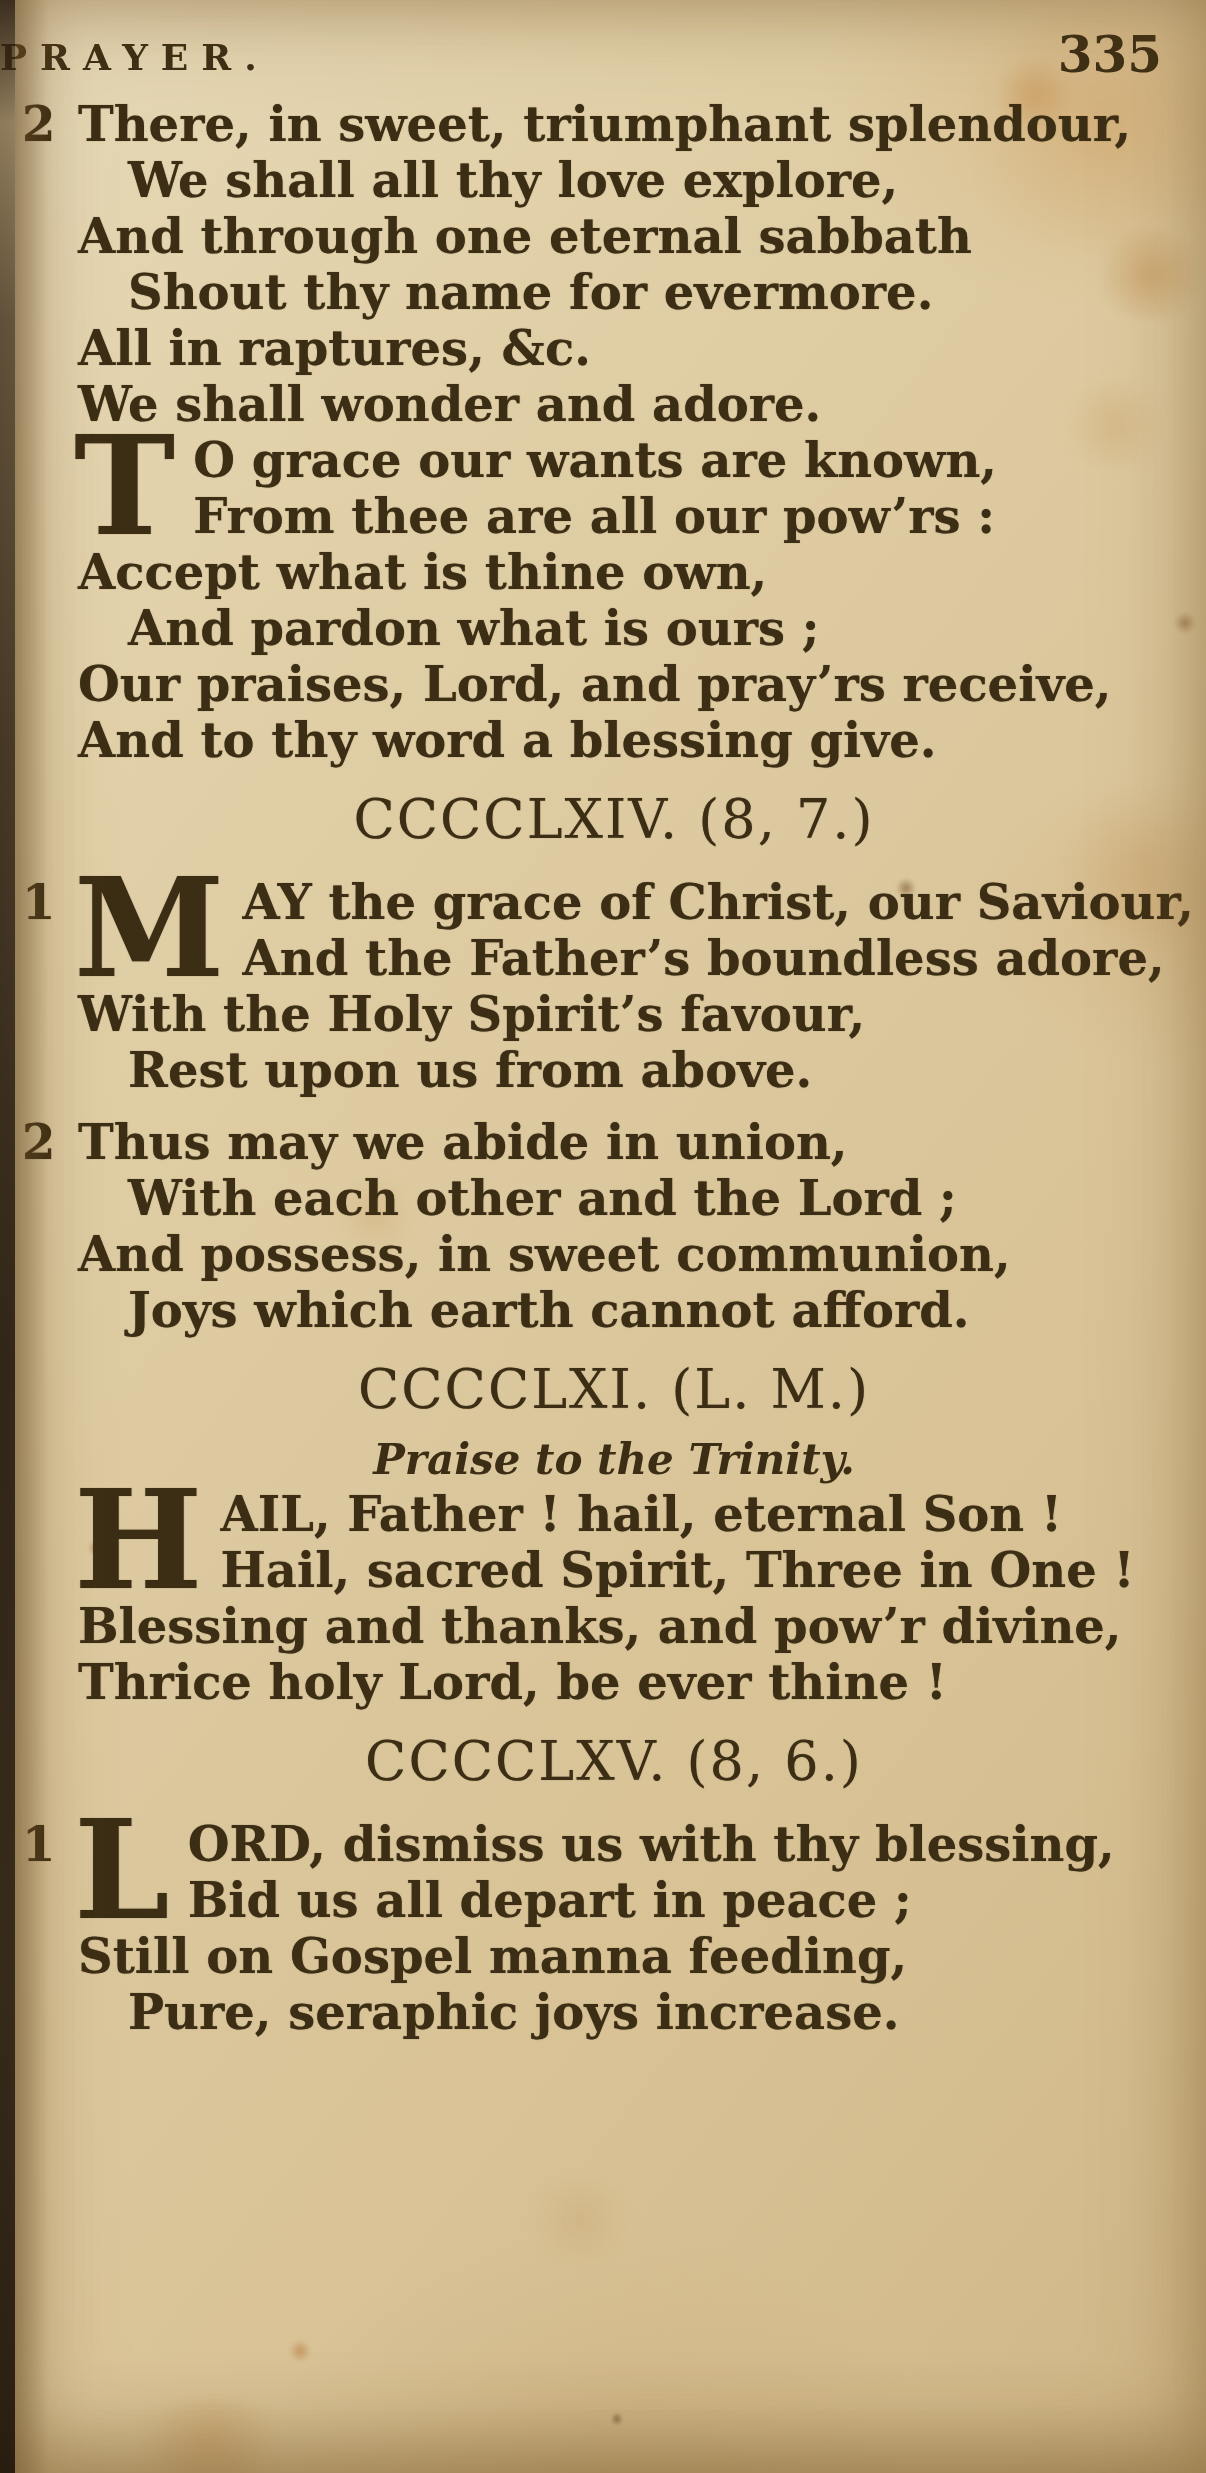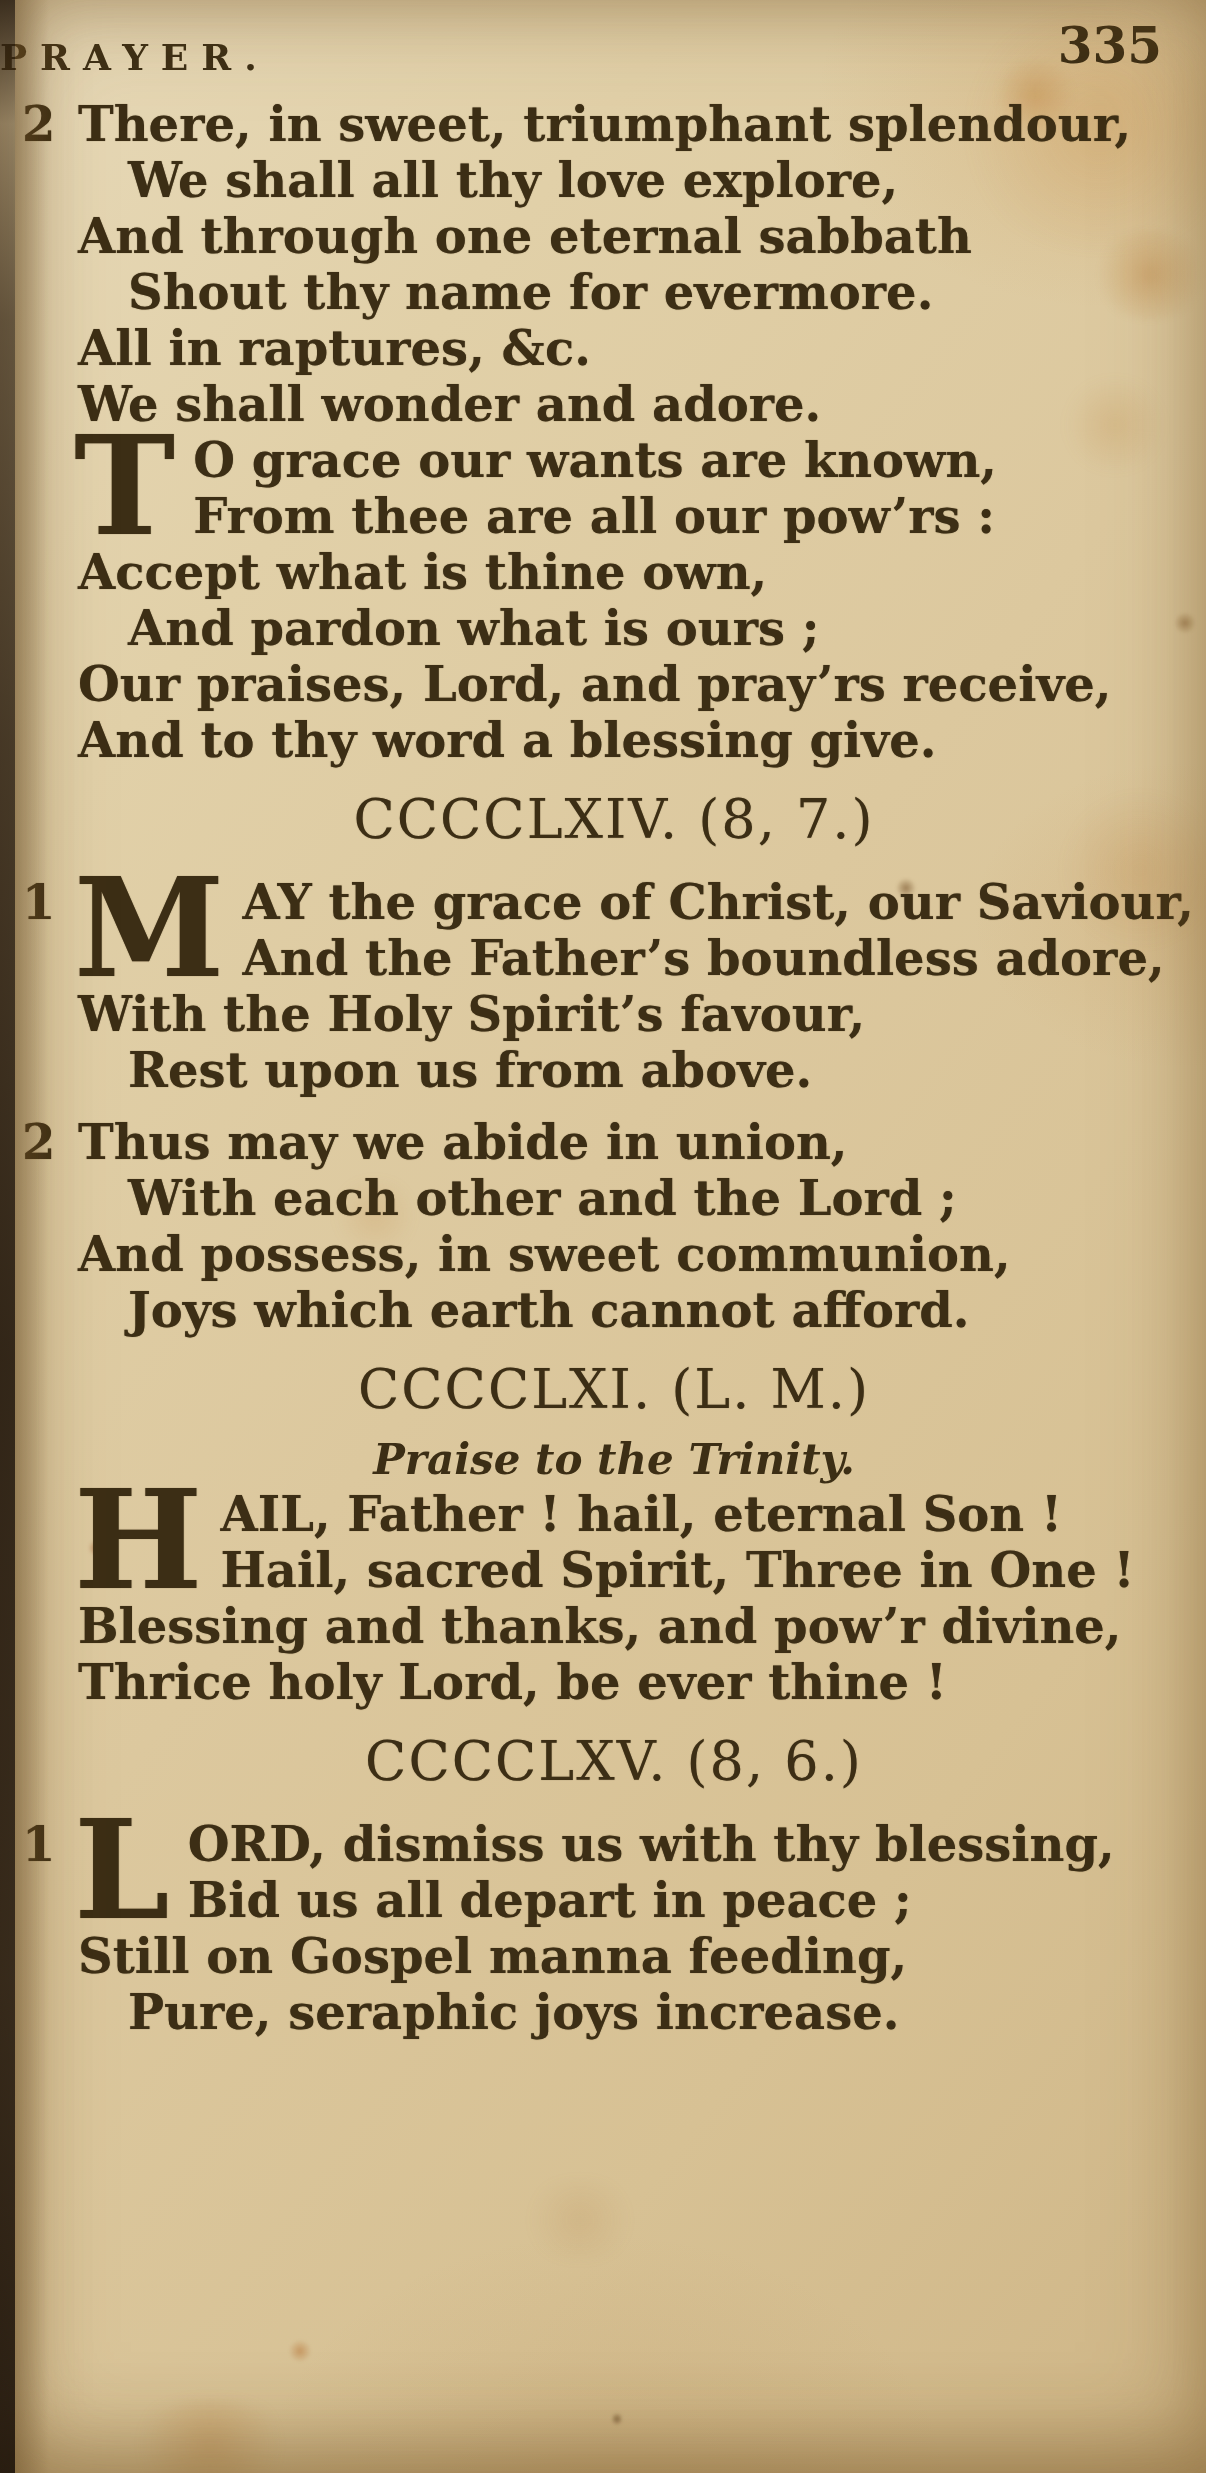--- a/index.html
+++ b/index.html
@@ -22,21 +22,21 @@
     background:linear-gradient(to bottom,
       rgba(28,18,9,.78) 0%, rgba(28,18,9,.25) 5%, rgba(28,18,9,.55) 13%,
       rgba(28,18,9,.72) 30%, rgba(28,18,9,.85) 55%, rgba(28,18,9,.82) 80%, rgba(28,18,9,.9) 100%);}
   .binding-soft{position:absolute;left:15px;top:0;bottom:0;width:34px;
     background:linear-gradient(to right, rgba(92,66,30,.35), rgba(92,66,30,0));}
   .stain{position:absolute;border-radius:50%;pointer-events:none;}
   .blur6{filter:blur(6px);} .blur3{filter:blur(3px);} .blur1{filter:blur(1.5px);}
 
   .pagehead{position:relative;padding-top:26px;height:62px;}
   .running{display:block;font-size:36px;font-weight:700;letter-spacing:13px;line-height:62px;}
-  .pnum{position:absolute;right:44px;top:15px;font-size:50px;font-weight:700;line-height:62px;}
+  .pnum{position:absolute;right:44px;top:24px;font-size:50px;font-weight:700;line-height:62px;}
 
   .col{position:relative;padding:0 56px 0 78px;}
   .line{font-size:48px;font-weight:700;line-height:56px;white-space:nowrap;
     text-shadow:0 0 1px rgba(62,46,20,.65);}
   .indent{padding-left:50px;}
   .withnum{position:relative;}
   .vnum{position:absolute;left:-56px;top:0;}
   .dropcap{float:left;font-size:136px;line-height:104px;height:104px;
     margin:2px 18px 0 -4px;font-weight:700;}
   .mt-s1{margin-top:42px;} .mt-s2{margin-top:8px;} .mt-v2{margin-top:16px;}

